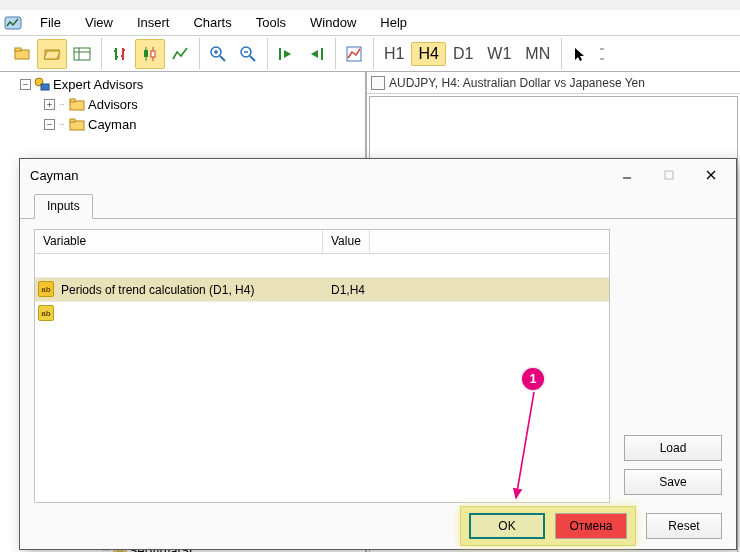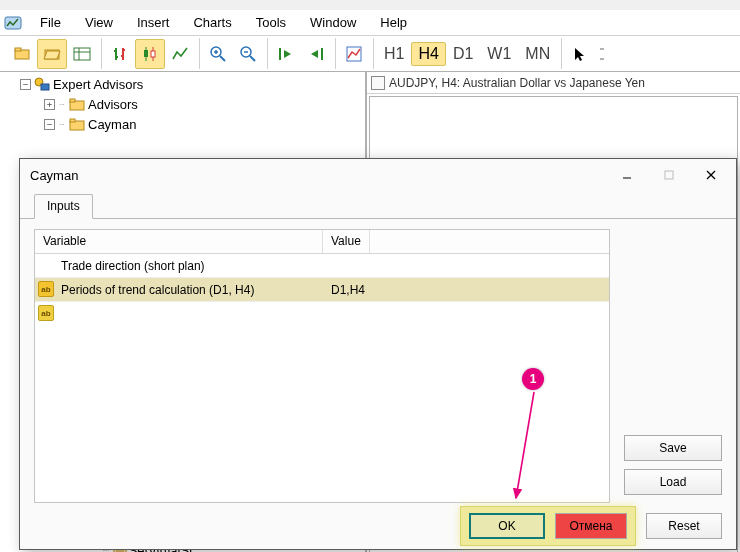--- a/index.html
+++ b/index.html
@@ -293,34 +293,33 @@
   <div class="dlg-body">
     <div class="params-frame">
       <div class="params-header">
         <div class="ph-cell ph-var">Variable</div>
         <div class="ph-cell">Value</div>
       </div>
       <div class="params-row">
         <div class="pr-icon">
             <div class="ab-icon">ab</div>
           </div>
-        <div class="pr-var">Trade direction (short plan)</div>
         <div class="pr-val"></div>
       </div>
       <div class="params-row sel">
         <div class="pr-icon">
             <div class="ab-icon sel">ab</div>
           </div>
         <div class="pr-var">Periods of trend calculation (D1, H4)</div>
         <div class="pr-val">D1,H4</div>
       </div>
     </div>
     <div class="right-btns">
+      <div class="btn">Load</div>
       <div class="btn">Save</div>
-      <div class="btn">Load</div>
     </div>
   </div>
 
   <div class="dlg-footer">
     <div class="footer-left"></div>
     <div class="hlgroup">
       <div class="btn primary">OK</div>
       <div class="btn std">Отмена</div>
     </div>
     <div class="btn reset">Reset</div>

